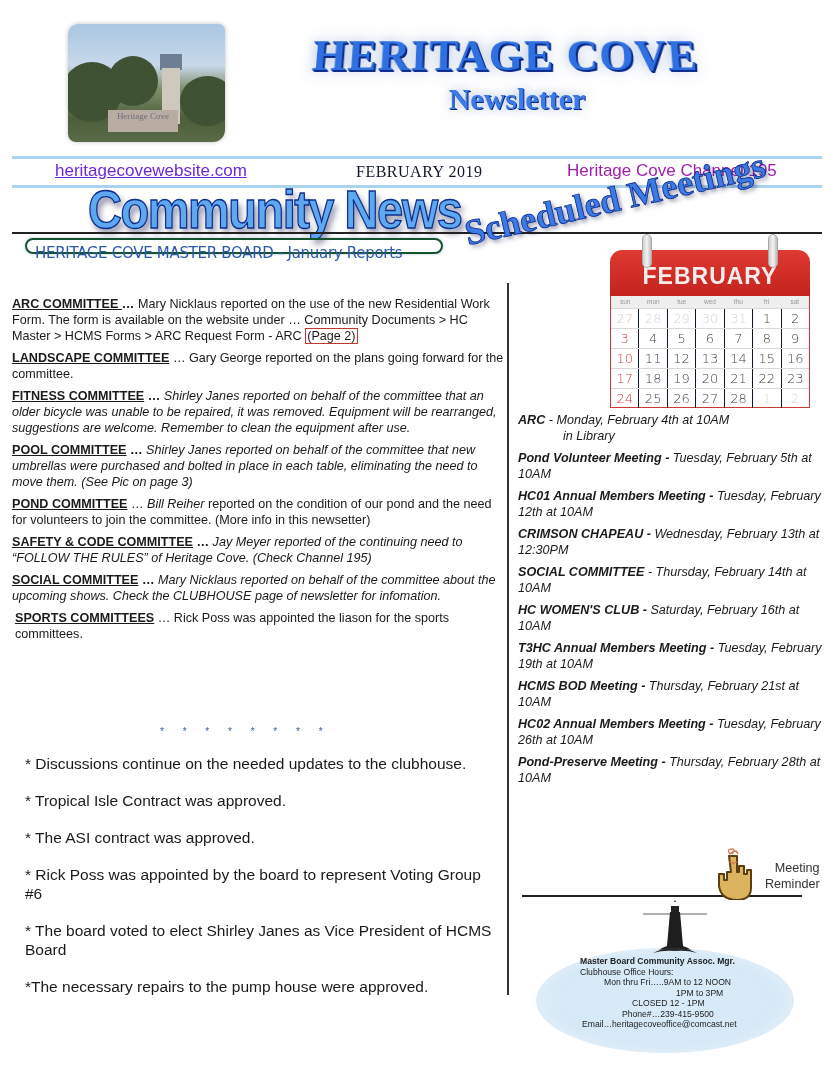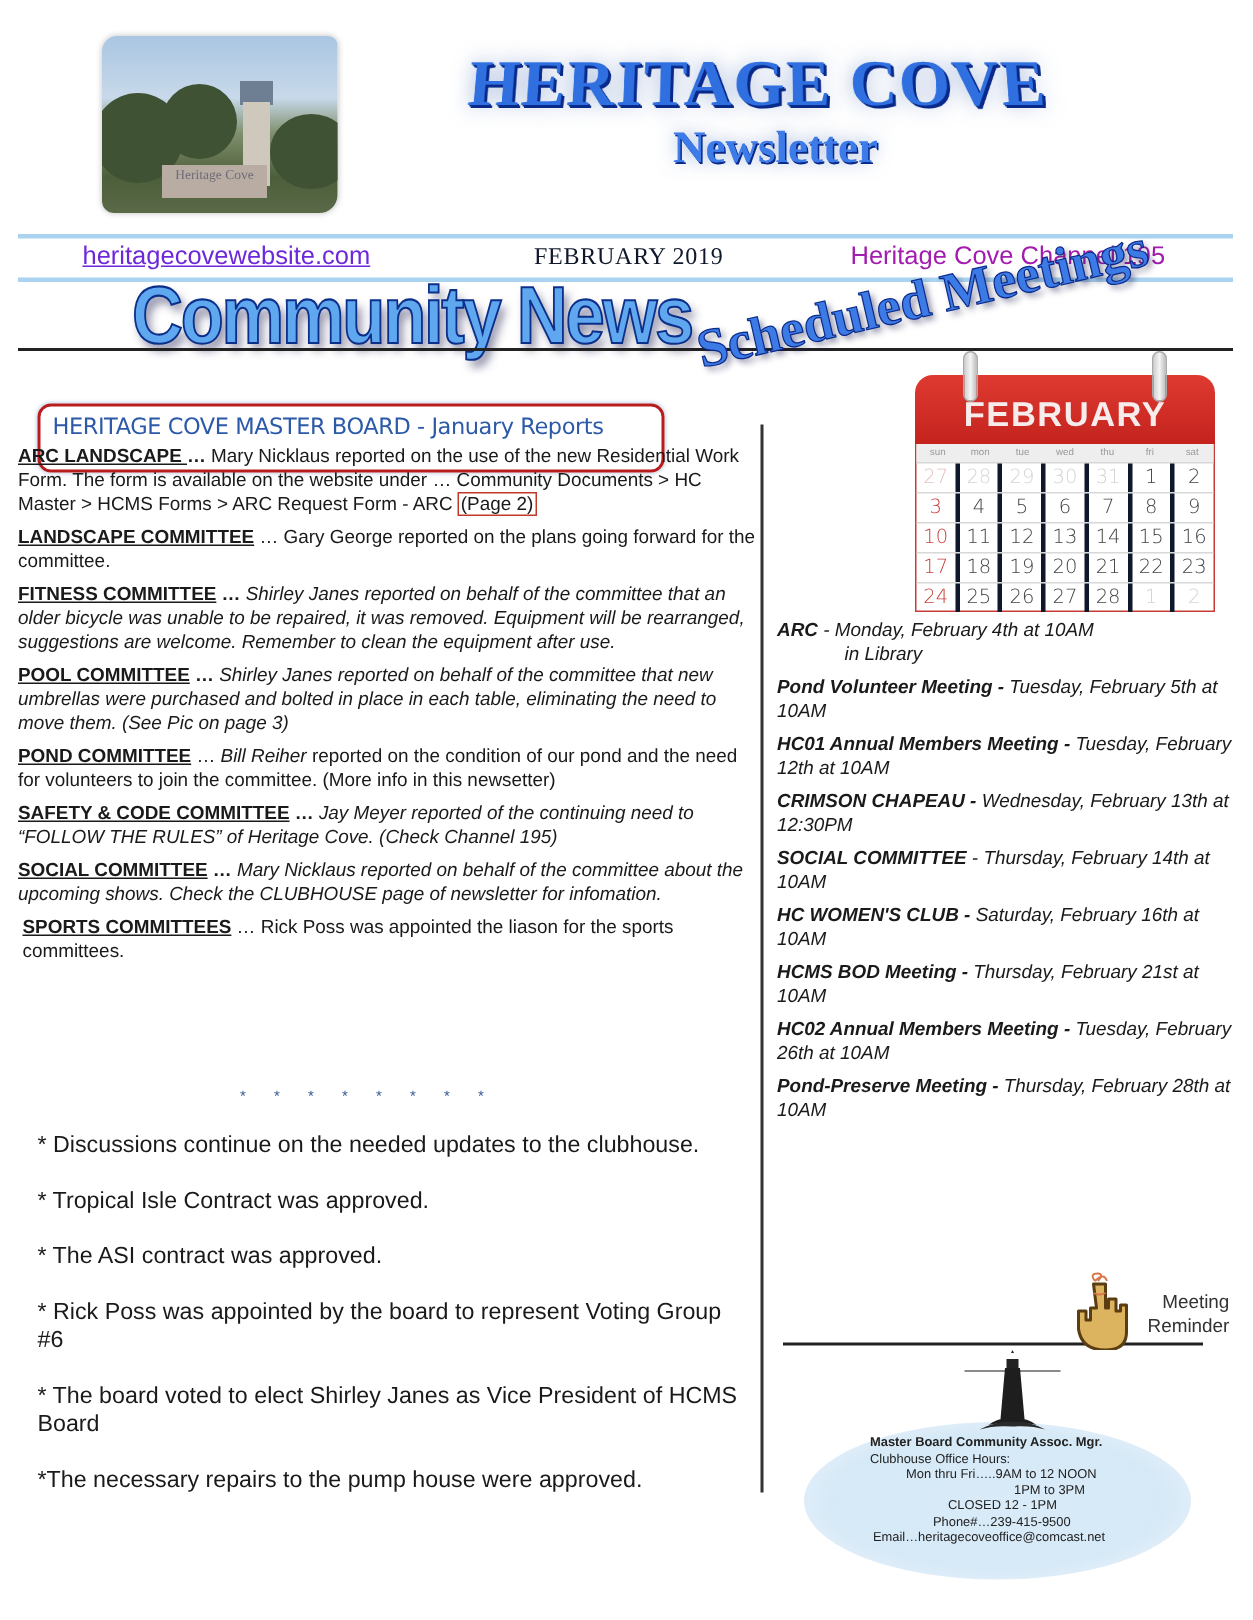--- a/index.html
+++ b/index.html
@@ -58,22 +58,22 @@
     font-family: "Liberation Serif", serif; font-weight: bold; font-size: 36px;
     color: #3c7be6;
     -webkit-text-stroke: 0.8px #0b2a8a;
     text-shadow: 2px 3px 4px rgba(30,30,80,0.5);
     transform: rotate(-13deg);
     transform-origin: left bottom;
     white-space: nowrap;
   }
 
   .board-heading {
-    left: 25px; top: 269px; width: 418px; height: 46px;
-    border: 2px solid #b91c1c; border-radius: 9px;
+    left: 25px; top: 238px; width: 418px; height: 16px;
+    border: 2px solid #14532d; border-radius: 9px;
     color: #2c5aa8; font-family: "DejaVu Sans", sans-serif; font-size: 15px;
     line-height: 26px; padding-left: 8px; white-space: nowrap; letter-spacing: -0.3px;
     box-shadow: 0 0 3px rgba(60,110,176,0.4);
   }
 
   .vdivider { left: 507px; top: 283px; width: 1.5px; height: 712px; background: #333; }
 
   
   .reports { left: 12px; top: 296px; width: 492px; font-size: 12.6px; line-height: 16px; }
   .report { margin-bottom: 6px; }
@@ -93,21 +93,21 @@
   .cal-header {
     position: absolute; left: 0; top: 18px; width: 200px; height: 46px;
     background: linear-gradient(180deg, #de3a32, #c4231d); border-radius: 12px 12px 0 0;
     color: #f7ecec; font-weight: bold; font-size: 23px; text-align: center; line-height: 52px; letter-spacing: 1px;
   }
   .cal-body { position: absolute; left: 0; top: 64px; width: 200px; height: 112px; border: 1.5px solid #c93b35; border-top: none; background: #fff; }
   .cal-dow, .cal-week { display: flex; }
   .cal-dow { height: 12px; background: #eeeeee; }
   .cal-dow span { flex: 1; text-align: center; font-size: 6.5px; color: #999; line-height: 12px; }
   .cal-week { height: 20px; border-top: 1px solid #d8d8d8; }
-  .cal-week span { flex: 1; text-align: center; font-size: 13px; color: #444; line-height: 20px; border-left: 3px solid #0f172a; font-family: "DejaVu Sans", sans-serif; font-weight: 300; }
+  .cal-week span { flex: 1; text-align: center; font-size: 13px; color: #444; line-height: 20px; border-left: 1px solid #0f172a; font-family: "DejaVu Sans", sans-serif; font-weight: 300; }
   .cal-week span:first-child { border-left: none; color: #c9433e; }
   .cal-week span.muted { color: #d4d4d4; }
   .cal-week span.muted:first-child { color: #e6c4c2; }
 
   
   .meetings { left: 518px; top: 412px; width: 305px; font-size: 12.6px; line-height: 16px; font-style: italic; }
   .meeting { margin-bottom: 6px; }
   .meeting .name { font-weight: bold; }
   .meeting .indent { padding-left: 45px; }
 
@@ -148,21 +148,21 @@
 <div class="abs community-news">Community News</div>
 <div class="abs rule-black"></div>
 <div class="abs scheduled">Scheduled Meetings</div>
 
 <div class="abs board-heading">HERITAGE COVE MASTER BOARD - January Reports</div>
 
 <div class="abs vdivider"></div>
 
 <div class="abs reports">
   <div class="report">
-    <span class="head">ARC LANDSCAPE </span><span class="dots">…</span><span> Mary Nicklaus reported on the use of the new Residential Work Form.  The form is available on the website under … Community Documents &gt; HC Master &gt; HCMS Forms &gt; ARC Request Form - ARC </span><span class="page-ref">(Page 2)</span>
+    <span class="head">ARC COMMITTEE </span><span class="dots">…</span><span> Mary Nicklaus reported on the use of the new Residential Work Form.  The form is available on the website under … Community Documents &gt; HC Master &gt; HCMS Forms &gt; ARC Request Form - ARC </span><span class="page-ref">(Page 2)</span>
   </div>
   <div class="report">
     <span class="head">LANDSCAPE COMMITTEE</span><span> … Gary George reported on the plans going forward for the committee.</span>
   </div>
   <div class="report">
     <span class="head">FITNESS COMMITTEE</span><span class="dots"> … </span><span class="it"> Shirley Janes reported on behalf of the committee that an older bicycle was unable to be repaired, it was removed. Equipment will be rearranged, suggestions are welcome. Remember to clean the equipment after use.</span>
   </div>
   <div class="report">
     <span class="head">POOL COMMITTEE</span><span class="dots"> … </span><span class="it">Shirley Janes reported on behalf of the committee that new umbrellas were purchased and bolted in place in each table, eliminating the need to move them. (See Pic on page 3)</span>
   </div>
@@ -265,20 +265,23 @@
     <span class="name">HC01 Annual Members Meeting -</span><span> Tuesday, February 12th  at 10AM</span>
   </div>
   <div class="meeting">
     <span class="name">CRIMSON  CHAPEAU -</span><span> Wednesday, February 13th at 12:30PM</span>
   </div>
   <div class="meeting">
     <span class="name">SOCIAL COMMITTEE</span><span> - Thursday, February 14th at 10AM</span>
   </div>
   <div class="meeting">
     <span class="name">HC WOMEN'S CLUB -</span><span>  Saturday, February 16th at 10AM</span>
+  </div>
+  <div class="meeting">
+    <span class="name">T3HC Annual Members Meeting -</span><span> Tuesday, February 19th  at 10AM</span>
   </div>
   <div class="meeting">
     <span class="name">HCMS BOD Meeting -</span><span> Thursday, February 21st at 10AM</span>
   </div>
   <div class="meeting">
     <span class="name">HC02 Annual Members Meeting -</span><span> Tuesday, February 26th  at 10AM</span>
   </div>
   <div class="meeting">
     <span class="name">Pond-Preserve Meeting -</span><span> Thursday, February 28th  at 10AM</span>
   </div>

